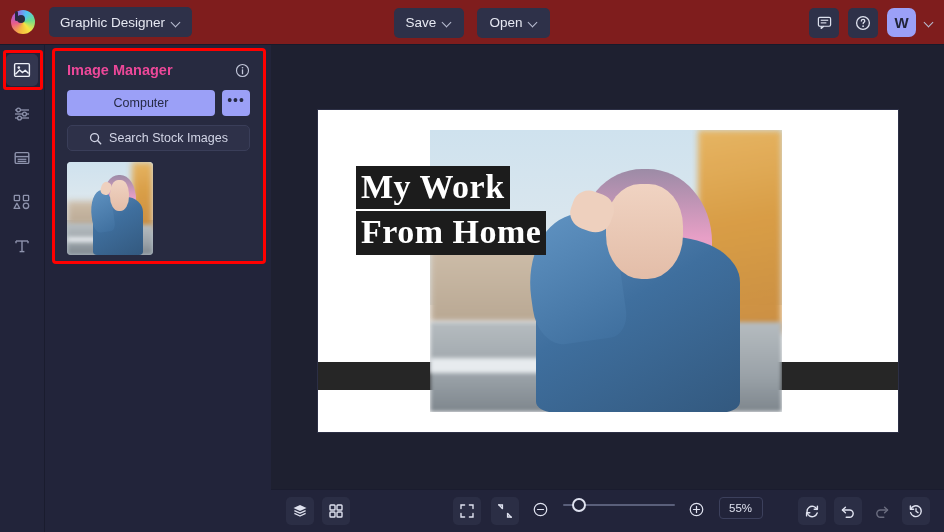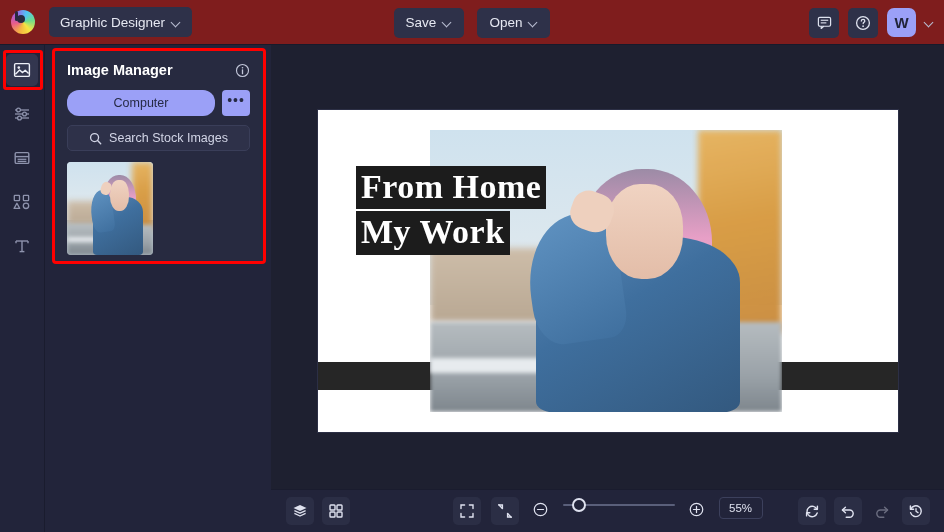--- a/index.html
+++ b/index.html
@@ -93,24 +93,24 @@
     position: absolute; left: 54px; top: 50px; width: 209px; height: 212px;
     background: #272a40; border-radius: 4px; padding: 12px 13px;
   }
   .panel-hl {
     position: absolute; left: 52px; top: 48px; width: 214px; height: 216px;
     border: 3px solid #ff0000; border-radius: 4px; pointer-events: none;
   }
   .panel-head {
     display: flex; align-items: center; justify-content: space-between; margin-bottom: 12px;
   }
-  .panel-title { color: #ffffff; font-size: 14.5px; font-weight: bold; }
+  .panel-title { color: #ec4899; font-size: 14.5px; font-weight: bold; }
   .row1 { display: flex; gap: 7px; margin-bottom: 9px; }
   .btn-computer {
-    flex: 1; height: 26px; background: #9ba0f7; border-radius: 12px;
+    flex: 1; height: 26px; background: #9ba0f7; border-radius: 4px;
     display: flex; align-items: center; justify-content: center;
     color: #262a44; font-size: 12.5px; cursor: pointer;
   }
   .btn-more {
     width: 28px; height: 26px; background: #9ba0f7; border-radius: 4px;
     display: flex; align-items: center; justify-content: center;
     color: #262a44; font-size: 14px; letter-spacing: 1px; cursor: pointer;
     padding-bottom: 6px;
   }
   .search-box {
@@ -420,22 +420,22 @@
           <div class="ph-rail"></div>
           <div class="ph-hair-back"></div>
           <div class="ph-shirt"></div>
           <div class="ph-jacket"></div>
           <div class="ph-arm"></div>
           <div class="ph-face"></div>
           <div class="ph-hand"></div>
         </div>
       </div>
       <div class="ab-text">
+        <div><span>My Work</span></div>
         <div><span>From Home</span></div>
-        <div><span>My Work</span></div>
       </div>
     </div>
   </div>
 
   <div class="bottombar">
     <div class="bb-left">
       <div class="bb-btn">
         <span>
           <svg width="16" height="16" viewBox="0 0 16 16">
             <path d="M8 2 L14.5 5 L8 8 L1.5 5 Z" fill="#dfe2ef"></path>

